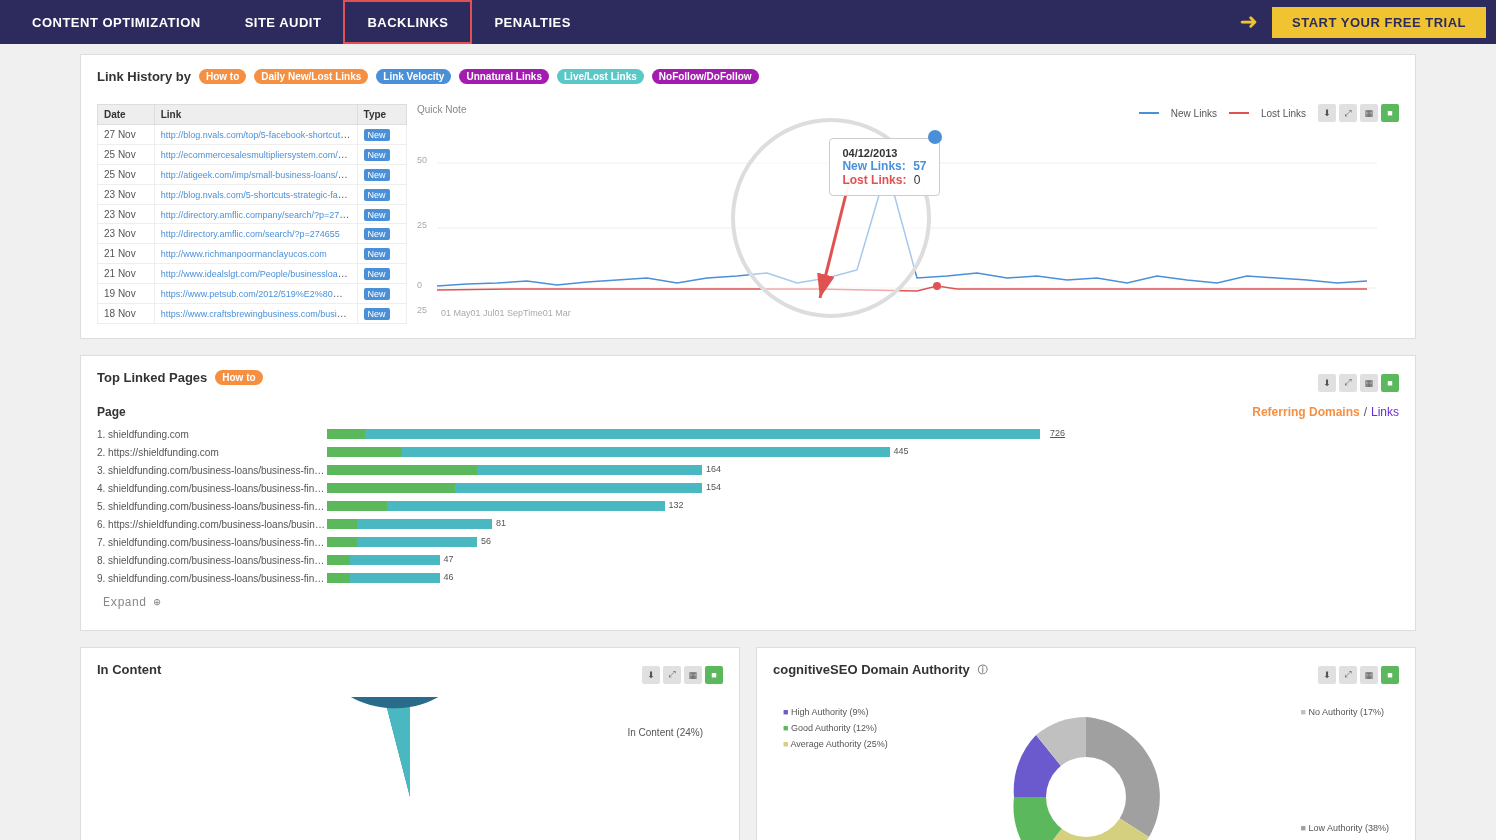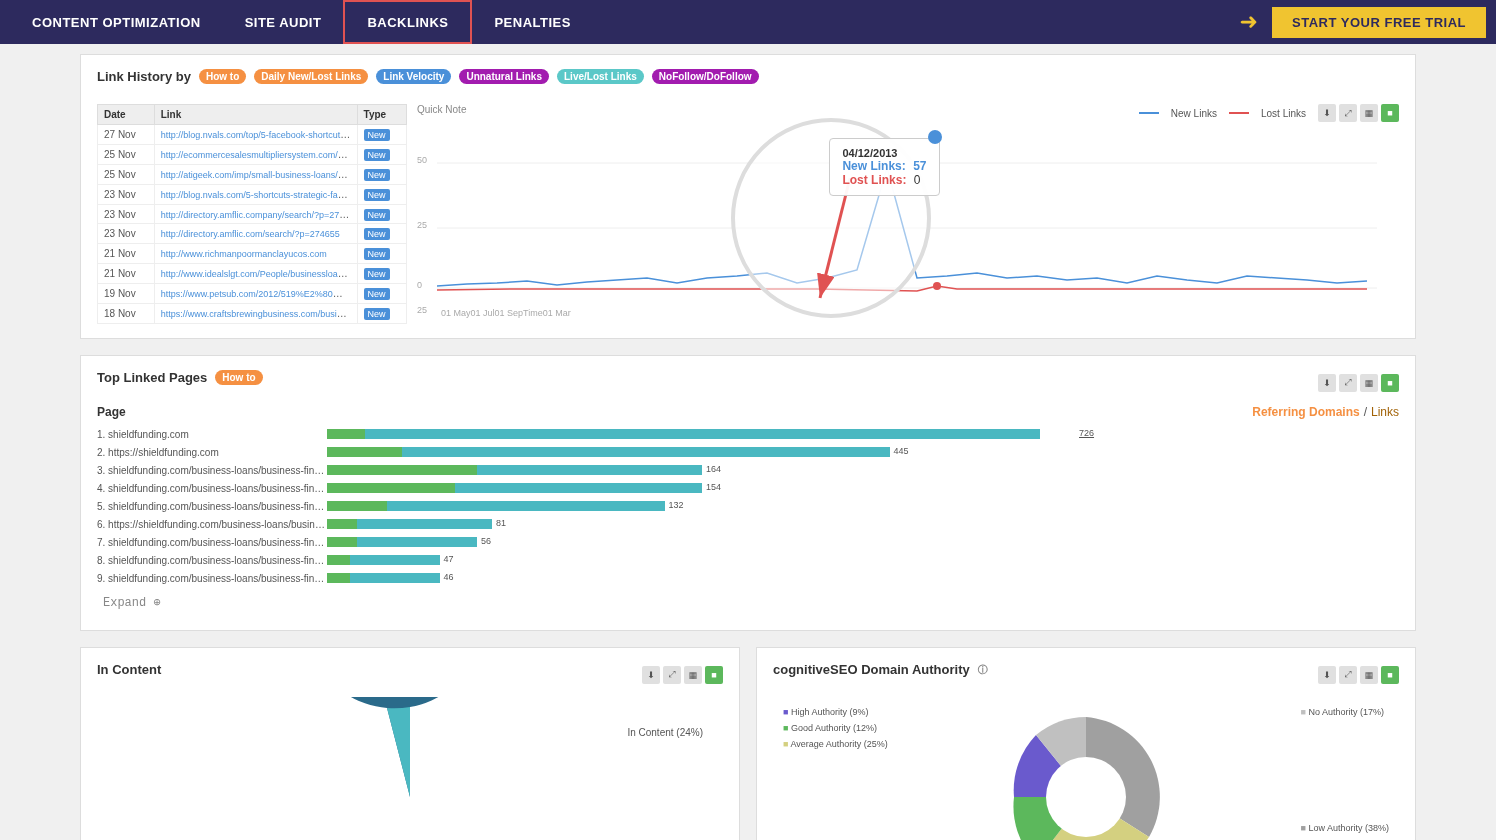--- a/index.html
+++ b/index.html
@@ -181,21 +181,21 @@
       margin-bottom: 8px;
     }
     .col-labels {
       display: flex;
       align-items: center;
       gap: 4px;
       font-size: 12px;
     }
     .col-labels .ref-domain { color: #f59042; font-weight: bold; cursor: pointer; }
     .col-labels .col-sep { color: #555; }
-    .col-labels .col-links { color: #a16207; }
+    .col-labels .col-links { color: #6d28d9; }
 
     .bar-row {
       display: flex;
       align-items: center;
       margin-bottom: 4px;
       font-size: 10px;
     }
     .bar-page-label {
       width: 230px;
       flex-shrink: 0;
@@ -494,21 +494,21 @@
         <span class="col-links">Links</span>
       </div>
     </div>
 
     <div id="bar-rows-container">
         <div class="bar-row">
     <div class="bar-page-label" style="width:230px;flex-shrink:0;font-size:10px;color:#555;">1. shieldfunding.com</div>
     <div class="bar-container" style="flex:1;height:14px;position:relative;">
       <div style="position:absolute;left:0;top:2px;height:10px;width:712.5px;background:#4ab8c1;"></div>
       <div style="position:absolute;left:0;top:2px;height:10px;width:37.5px;background:#5cb85c;"></div>
-      <span style="position:absolute;left:752px;top:1px;font-size:9px;color:#555;text-decoration:underline;">726</span>
+      <span style="position:absolute;left:723px;top:1px;font-size:9px;color:#555;text-decoration:underline;">726</span>
     </div>
   </div>
         <div class="bar-row">
     <div class="bar-page-label" style="width:230px;flex-shrink:0;font-size:10px;color:#555;">2. https://shieldfunding.com</div>
     <div class="bar-container" style="flex:1;height:14px;position:relative;">
       <div style="position:absolute;left:0;top:2px;height:10px;width:562.5px;background:#4ab8c1;"></div>
       <div style="position:absolute;left:0;top:2px;height:10px;width:75px;background:#5cb85c;"></div>
       <span style="position:absolute;left:566.5px;top:1px;font-size:9px;color:#555;">445</span>
     </div>
   </div>

